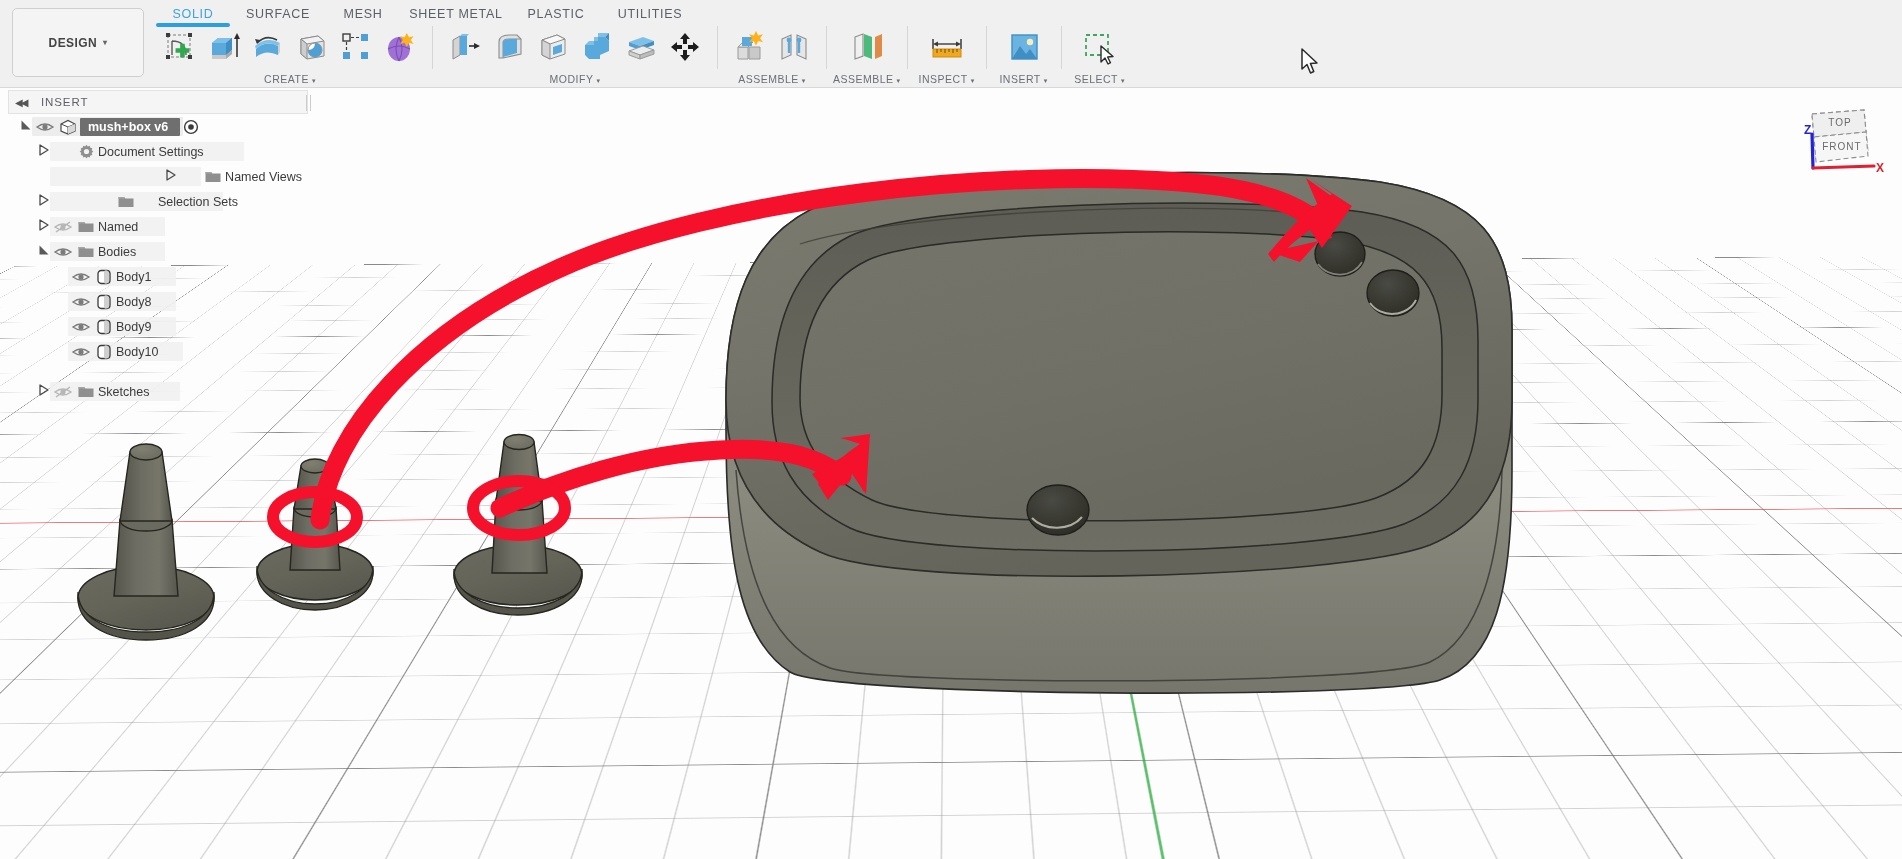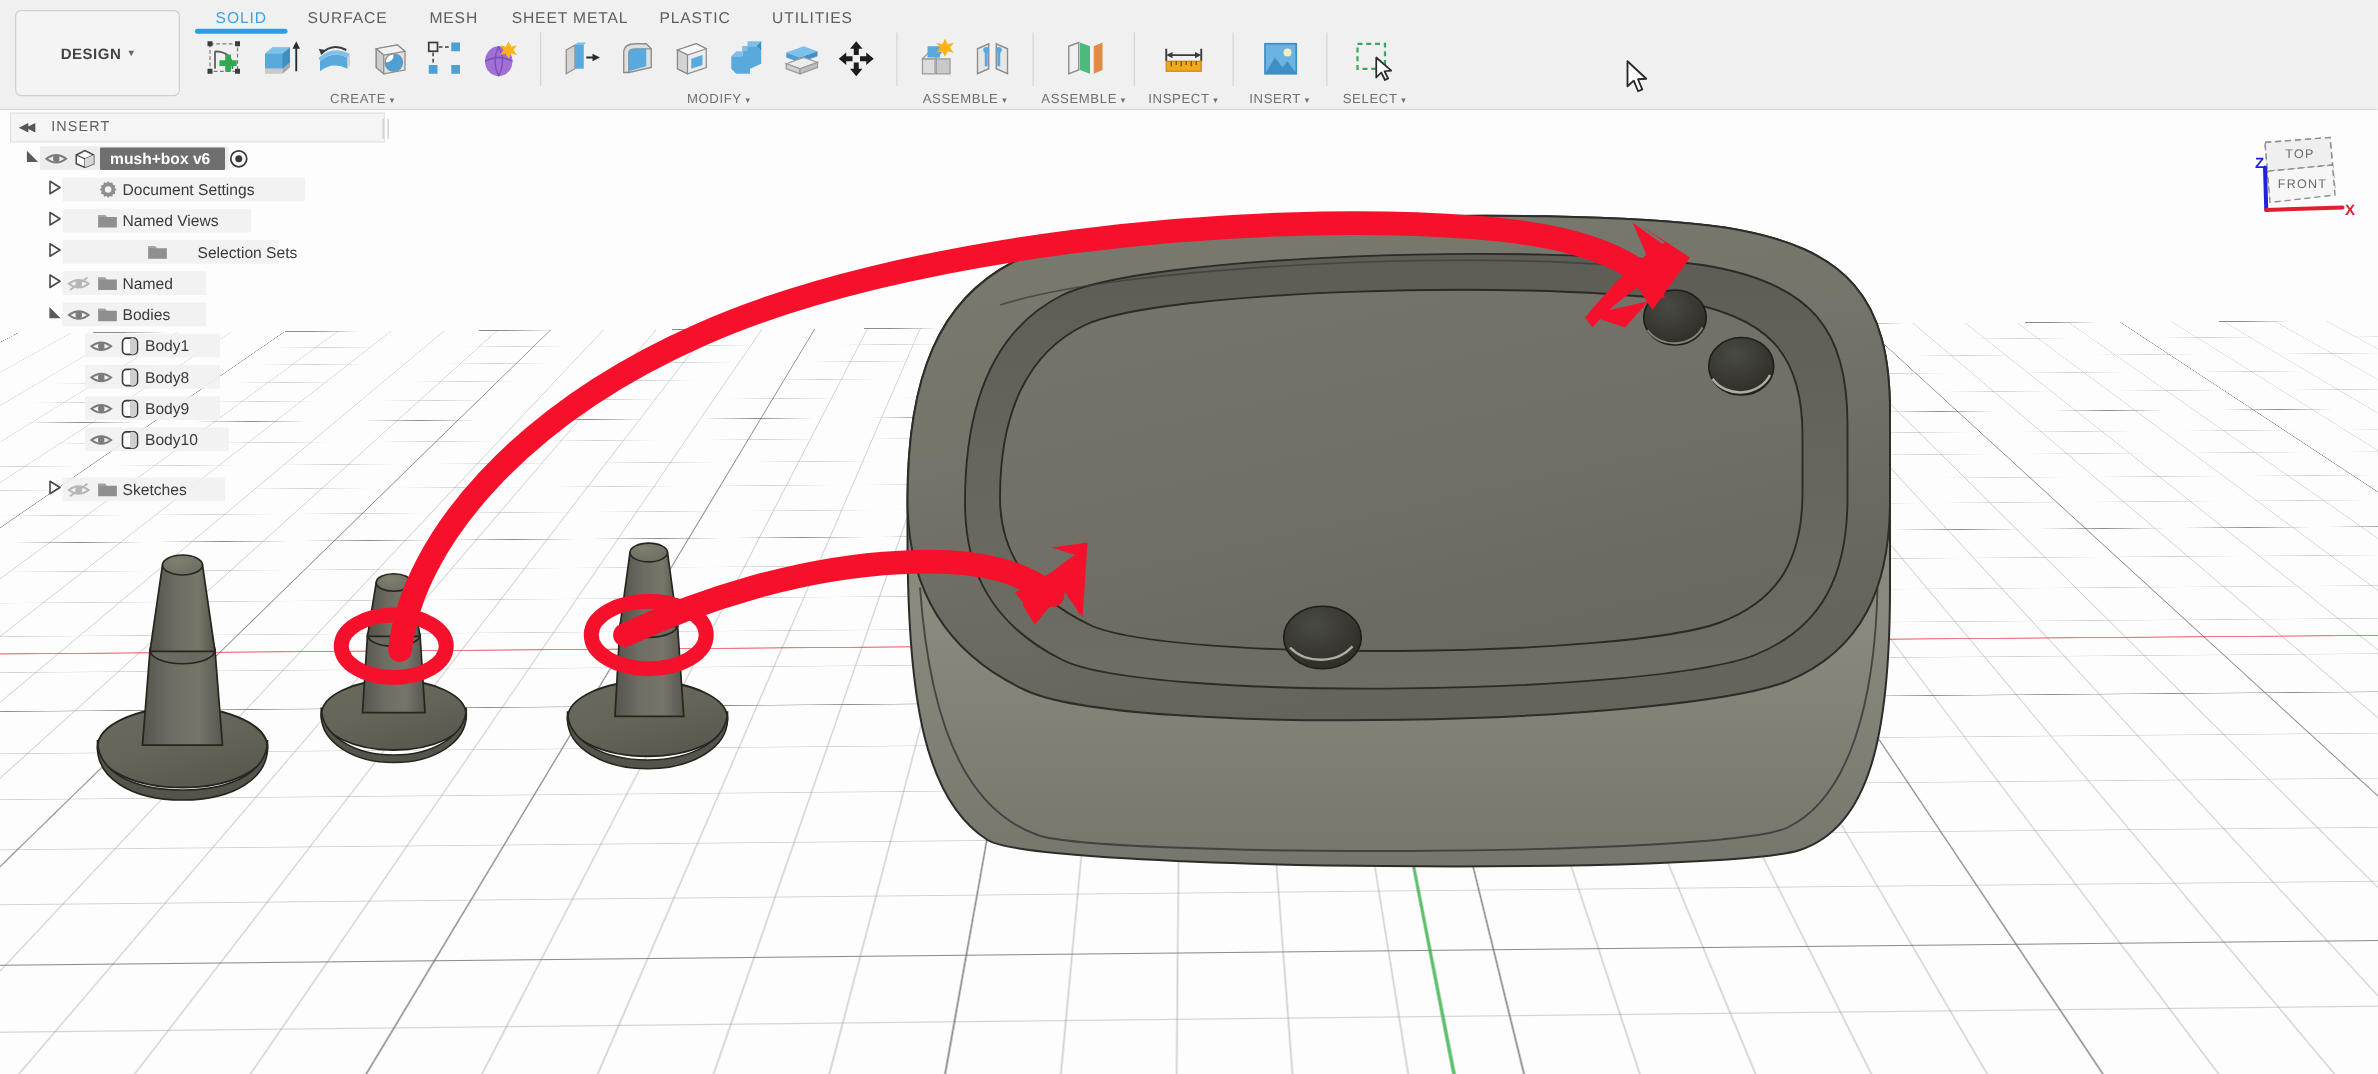--- a/index.html
+++ b/index.html
@@ -659,21 +659,21 @@
             </svg></span>
           <span class="eye"></span>
           <span class="nodeicon">
             <svg width="15" height="15" viewBox="0 0 15 15">
       <path d="M7.5 0.8 l1.3 1.6 2-0.6 0.5 2 2 0.5 -0.6 2 1.6 1.3 -1.6 1.3 0.6 2 -2 0.5 -0.5 2 -2-0.6 -1.3 1.6 -1.3-1.6 -2 0.6 -0.5-2 -2-0.5 0.6-2 -1.6-1.3 1.6-1.3 -0.6-2 2-0.5 0.5-2 2 0.6 z" fill="#8f8f8f"></path>
               <circle cx="7.5" cy="7.5" r="2.6" fill="#f2f2f2"></circle>
             </svg>
           </span>
           <span class="tlabel">Document Settings</span>
         </div>
-        <div class="trow" style="padding-left: 28px;">
+        <div class="trow" style="padding-left: 28px; justify-content: flex-end;">
           <div class="hl" style="left: 42px; width: 151.2px;"></div>
           <span class="twist"><svg width="12" height="12" viewBox="0 0 12 12">
       <path d="M 2 1 L 10 6 L 2 11 Z" fill="none" stroke="#4a4a4a" stroke-width="1.3" stroke-linejoin="round"></path>
             </svg></span>
           <span class="eye"></span>
           <span class="nodeicon">
             <svg width="16" height="13" viewBox="0 0 16 13">
       <path d="M 0.5 2 L 6 2 L 7.5 3.6 L 15.5 3.6 L 15.5 12 L 0.5 12 Z" fill="#8f8f8f"></path>
       <path d="M 0.5 2 L 6 2 L 7.5 3.6 L 0.5 3.6 Z" fill="#a5a5a5"></path>
             </svg>

